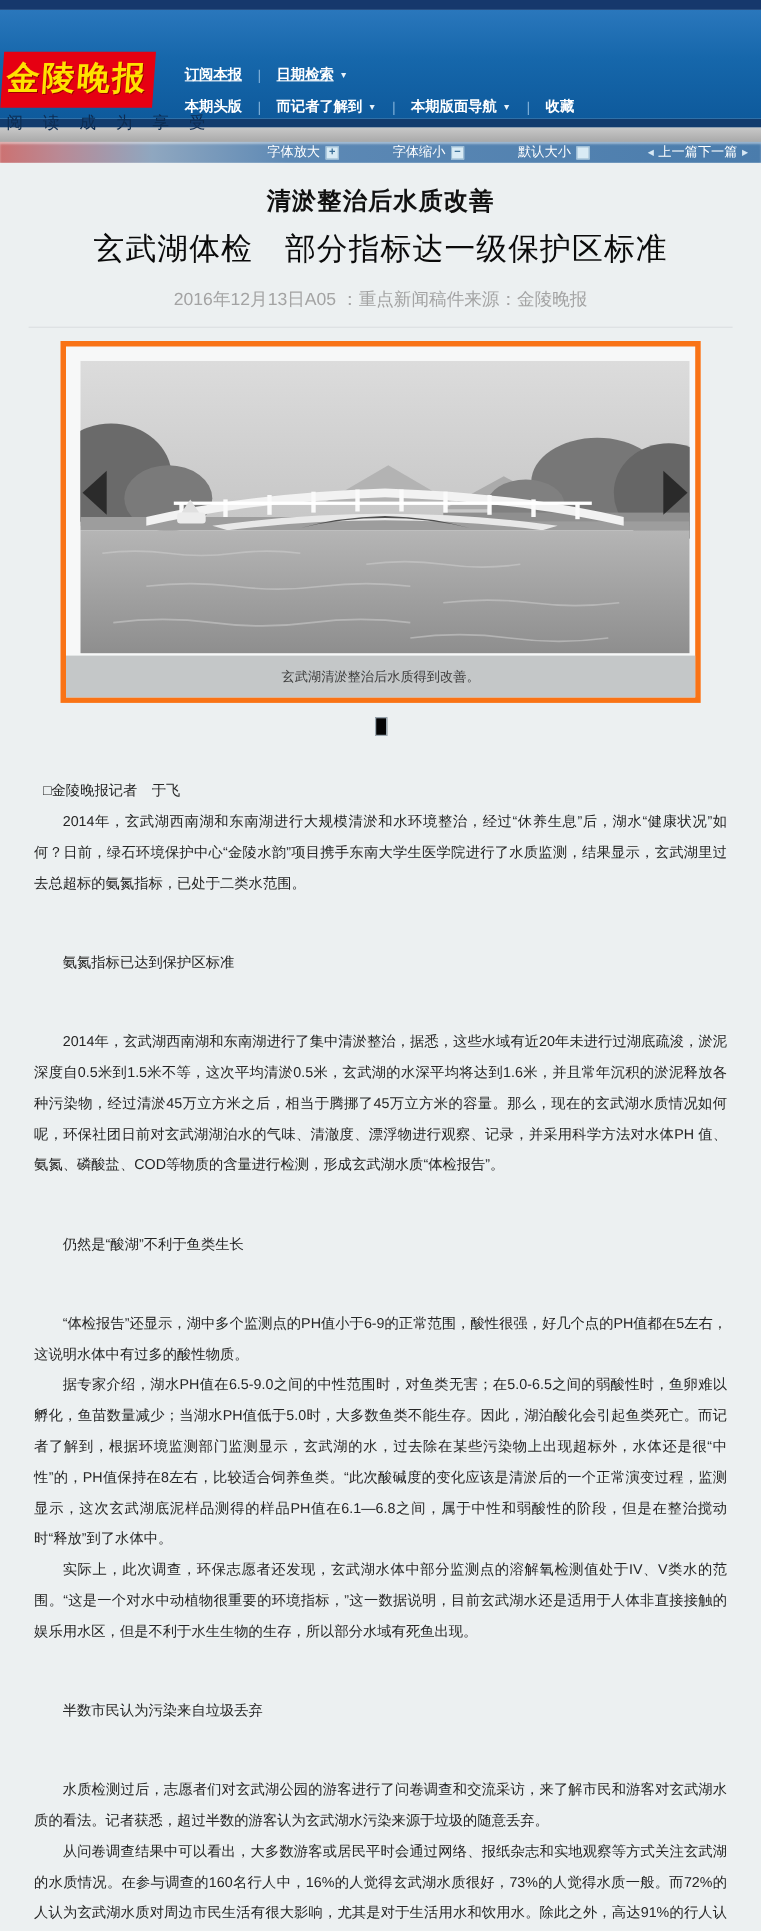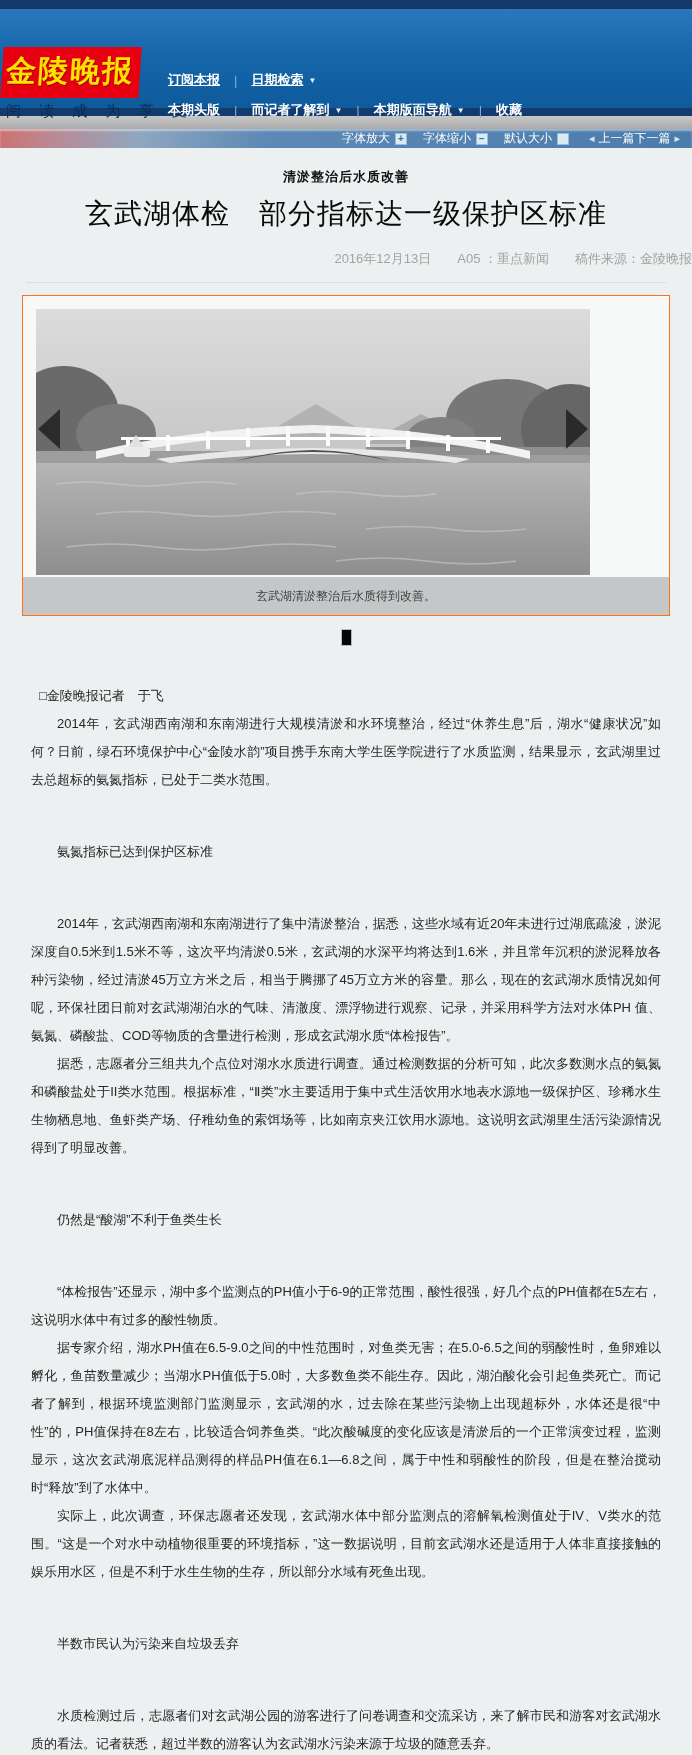--- a/index.html
+++ b/index.html
@@ -7,43 +7,43 @@
   body { font-family:"Liberation Sans","DejaVu Sans",sans-serif; width:692px; }
   .page { width:692px; min-height:1755px; background:#ecf0f1; position:relative; }
 
   
   .topbar { height:9px; background:#16386c; }
   .header { height:99px; background:linear-gradient(180deg,#2a77bc 0%,#1667ab 45%,#0e5a9c 100%); display:flex; align-items:flex-start; position:relative; }
   .logo-wrap { margin:38px 0 0 2px; width:158px; }
   .logo { background:#e60012; color:#ffe100; font-weight:bold; font-size:30px; letter-spacing:2px; padding:4px 6px 6px 4px; display:inline-block; transform:skewX(-4deg); text-shadow:1px 1px 0 #a00000; white-space:nowrap; }
   .logo-tagline { color:#0d2c52; font-size:15px; letter-spacing:7px; margin:4px 0 0 4px; white-space:nowrap; }
   .nav { margin:50px 0 0 8px; color:#ffffff; font-size:13px; font-weight:bold; }
-  .nav-row { display:flex; align-items:center; margin-bottom:11px;margin-top:12px; }
+  .nav-row { display:flex; align-items:center; margin-bottom:11px; }
   .nav-item { color:#ffffff; cursor:pointer; white-space:nowrap; }
   .nav-item.u { text-decoration:underline; }
   .nav-sep { color:#7fb0d8; margin:0 14px; font-weight:normal; }
   .dd { font-size:8px; margin-left:5px; color:#e8f2fa; }
 
   
   .navybar { height:8px; background:#123c6e; }
   .graybar { height:13px; background:linear-gradient(180deg,#c8c8c8,#a9a9a9); }
-  .toolbar { height:19px; background:linear-gradient(90deg,#cc7272 0%,#b98a96 8%,#8fa7c0 20%,#5d89b5 38%,#4a7cac 100%); display:flex; align-items:center; justify-content:flex-end; padding-right:8px; color:#ffffff; font-size:12px; box-shadow:inset 0 2px 2px rgba(255,255,255,.45); }
+  .toolbar { height:19px; background:linear-gradient(90deg,#cc7272 0%,#b98a96 8%,#8fa7c0 20%,#5d89b5 38%,#4a7cac 100%); display:flex; align-items:center; justify-content:flex-end; padding-right:8px; color:#ffffff; font-size:12px; box-shadow:inset 0 2px 2px rgba(255,255,255,.45);gap:33px; }
   .tool { display:flex; align-items:center; margin-left:16px; cursor:pointer; white-space:nowrap; }
   .tool-box { display:inline-block; width:12px; height:12px; line-height:10px; text-align:center; background:#d9ebf5; border:1px solid #9bbcd4; color:#3a6e96; font-size:10px; margin-left:5px; font-weight:bold; }
   .arrow-glyph { color:#d7e8f4; font-size:11px; margin:0 4px; }
 
   
   .title-area { text-align:center; padding-top:20px; }
-  .kicker { font-size:13px; font-weight:bold; color:#111; letter-spacing:1px; }
+  .kicker { font-size:22px; font-weight:bold; color:#111; letter-spacing:1px; }
   .headline { font-size:28px; color:#0a0a0a; letter-spacing:1px; margin-top:9px;font-family:Liberation Mono, monospace; }
-  .dateline { margin-top:17px; font-size:13px; color:#a3a3a3; display:flex; justify-content:flex-end; gap:26px; }
+  .dateline { margin-top:17px; font-size:16px; color:#a3a3a3; display:flex; justify-content:center; }
   .rule { border-top:1px solid #dadfe0; margin:14px 26px 0 26px; }
 
   
-  .photo-frame { width:648px; margin:12px auto 0 auto; border:1px solid #f97316; background:#f7f8f8; }
+  .photo-frame { width:582px; margin:12px auto 0 auto; border:5px solid #f97316; background:#f7f8f8; }
   .photo-pad { padding:13px 13px 2px 13px; }
   .photo { position:relative; width:554px; height:266px; }
   .photo svg { display:block; }
   .caption-bar { background:#c4c7c8; height:38px; display:flex; align-items:center; justify-content:center; font-size:12px; color:#3c3c3c; }
   .thumb-strip { display:flex; justify-content:center; padding:13px 0 8px 0; }
   .thumb { width:11px; height:17px; background:#050505; border:1px solid #aebcc6; cursor:pointer; }
 
   
   .body-text { padding:28px 31px 30px 31px; font-size:13px; line-height:28px; color:#262626; }
   .byline { text-indent:8px; }
@@ -187,21 +187,20 @@
 
   <div class="thumb-strip">
     <div class="thumb"></div>
   </div>
 
   <div class="body-text">
     <div class="byline">□金陵晚报记者　于飞</div>
     <div class="para">2014年，玄武湖西南湖和东南湖进行大规模清淤和水环境整治，经过“休养生息”后，湖水“健康状况”如何？日前，绿石环境保护中心“金陵水韵”项目携手东南大学生医学院进行了水质监测，结果显示，玄武湖里过去总超标的氨氮指标，已处于二类水范围。</div>
     <div class="subhead">氨氮指标已达到保护区标准</div>
     <div class="para">2014年，玄武湖西南湖和东南湖进行了集中清淤整治，据悉，这些水域有近20年未进行过湖底疏浚，淤泥深度自0.5米到1.5米不等，这次平均清淤0.5米，玄武湖的水深平均将达到1.6米，并且常年沉积的淤泥释放各种污染物，经过清淤45万立方米之后，相当于腾挪了45万立方米的容量。那么，现在的玄武湖水质情况如何呢，环保社团日前对玄武湖湖泊水的气味、清澈度、漂浮物进行观察、记录，并采用科学方法对水体PH 值、氨氮、磷酸盐、COD等物质的含量进行检测，形成玄武湖水质“体检报告”。</div>
-    <div class="para">据悉，志愿者分三组共九个点位对湖水水质进行调查。通过检测数据的分析可知，此次多数测水点的氨氮和磷酸盐处于II类水范围。根据标准，“Ⅱ类”水主要适用于集中式生活饮用水地表水源地一级保护区、珍稀水生生物栖息地、鱼虾类产场、仔稚幼鱼的索饵场等，比如南京夹江饮用水源地。这说明玄武湖里生活污染源情况得到了明显改善。</div>
     <div class="subhead">仍然是“酸湖”不利于鱼类生长</div>
     <div class="para">“体检报告”还显示，湖中多个监测点的PH值小于6-9的正常范围，酸性很强，好几个点的PH值都在5左右，这说明水体中有过多的酸性物质。</div>
     <div class="para">据专家介绍，湖水PH值在6.5-9.0之间的中性范围时，对鱼类无害；在5.0-6.5之间的弱酸性时，鱼卵难以孵化，鱼苗数量减少；当湖水PH值低于5.0时，大多数鱼类不能生存。因此，湖泊酸化会引起鱼类死亡。而记者了解到，根据环境监测部门监测显示，玄武湖的水，过去除在某些污染物上出现超标外，水体还是很“中性”的，PH值保持在8左右，比较适合饲养鱼类。“此次酸碱度的变化应该是清淤后的一个正常演变过程，监测显示，这次玄武湖底泥样品测得的样品PH值在6.1—6.8之间，属于中性和弱酸性的阶段，但是在整治搅动时“释放”到了水体中。</div>
     <div class="para">实际上，此次调查，环保志愿者还发现，玄武湖水体中部分监测点的溶解氧检测值处于IV、V类水的范围。“这是一个对水中动植物很重要的环境指标，”这一数据说明，目前玄武湖水还是适用于人体非直接接触的娱乐用水区，但是不利于水生生物的生存，所以部分水域有死鱼出现。</div>
     <div class="subhead">半数市民认为污染来自垃圾丢弃</div>
     <div class="para">水质检测过后，志愿者们对玄武湖公园的游客进行了问卷调查和交流采访，来了解市民和游客对玄武湖水质的看法。记者获悉，超过半数的游客认为玄武湖水污染来源于垃圾的随意丢弃。</div>
     <div class="para">从问卷调查结果中可以看出，大多数游客或居民平时会通过网络、报纸杂志和实地观察等方式关注玄武湖的水质情况。在参与调查的160名行人中，16%的人觉得玄武湖水质很好，73%的人觉得水质一般。而72%的人认为玄武湖水质对周边市民生活有很大影响，尤其是对于生活用水和饮用水。除此之外，高达91%的行人认为有必要对玄武湖进行水质检测。</div>
 
   </div>
 

